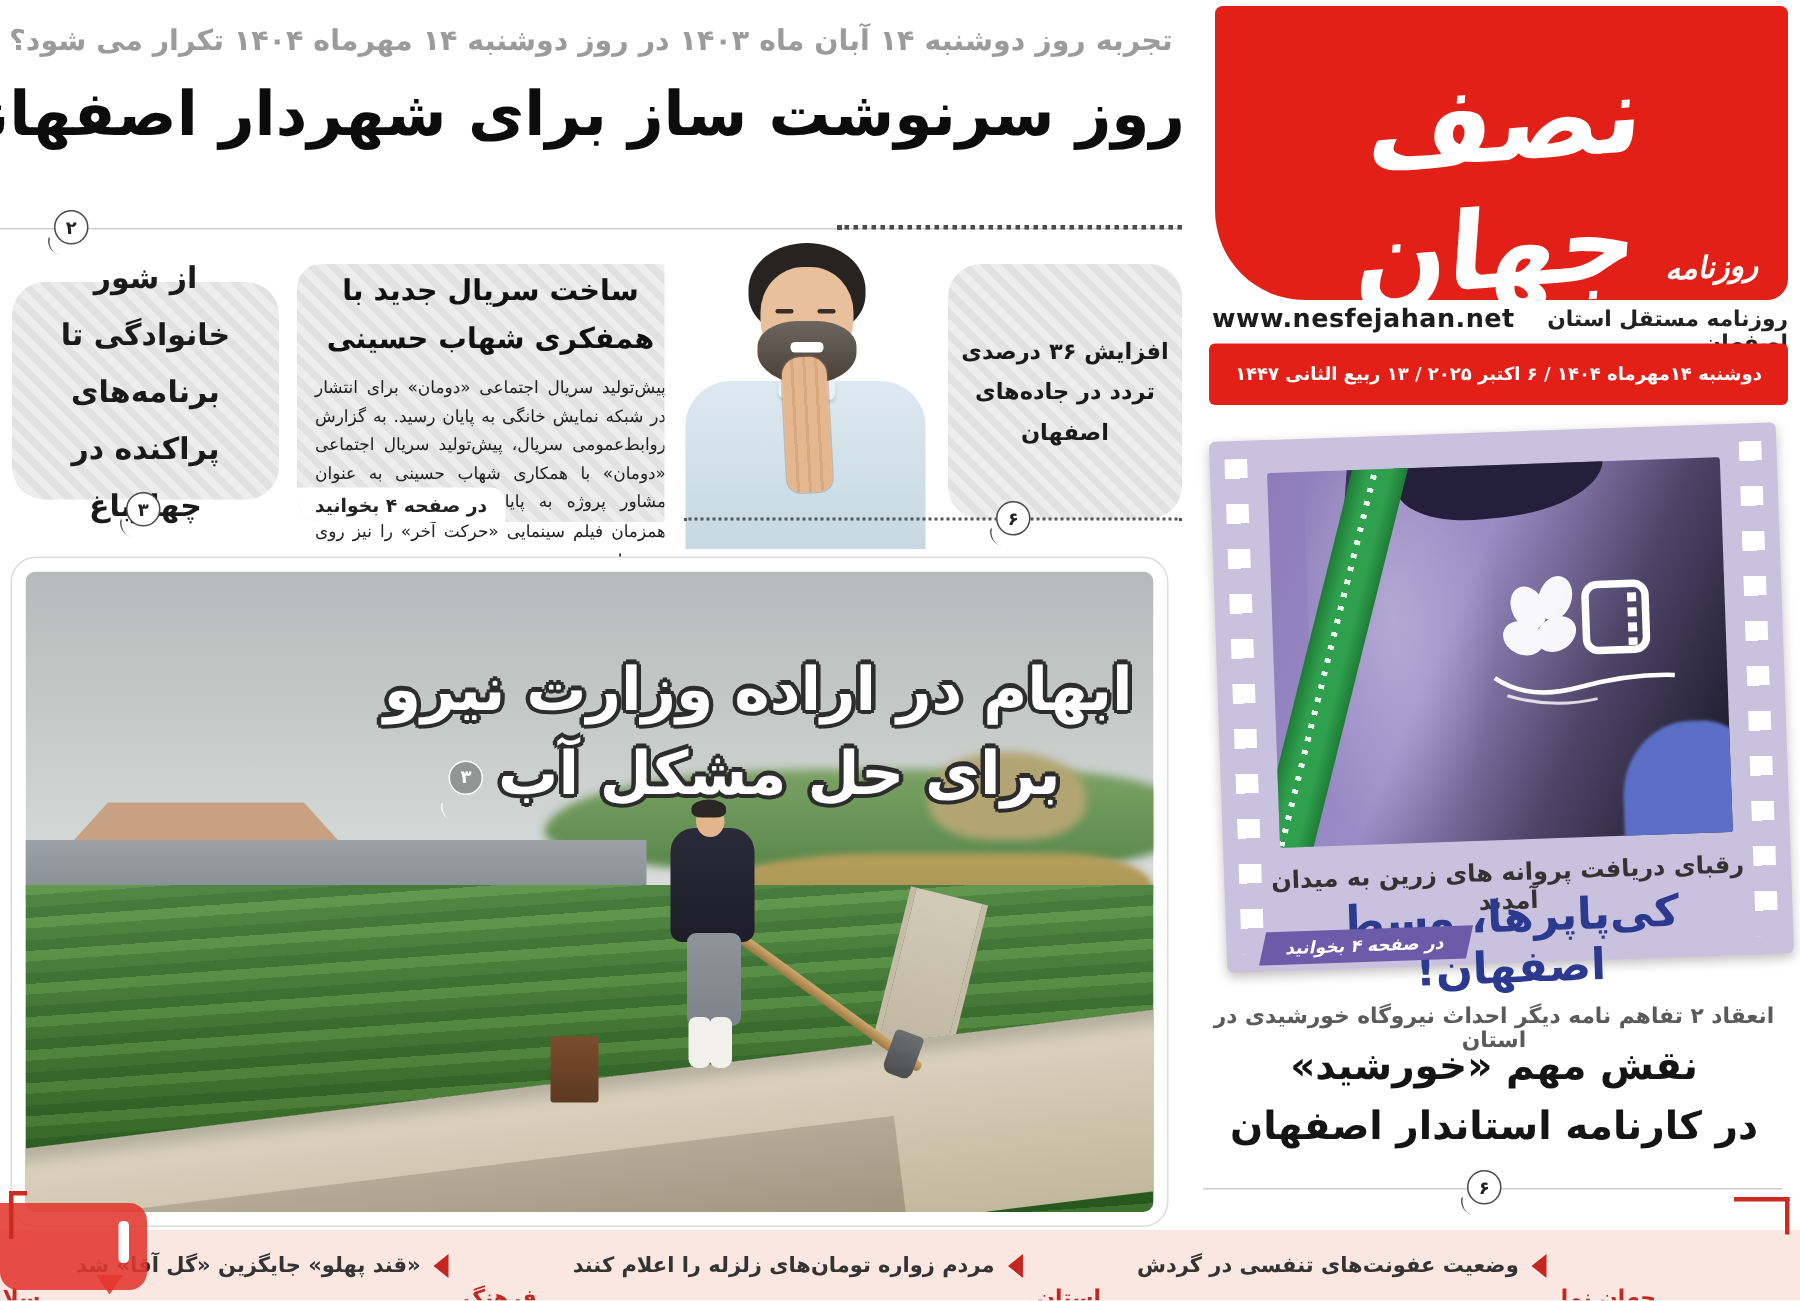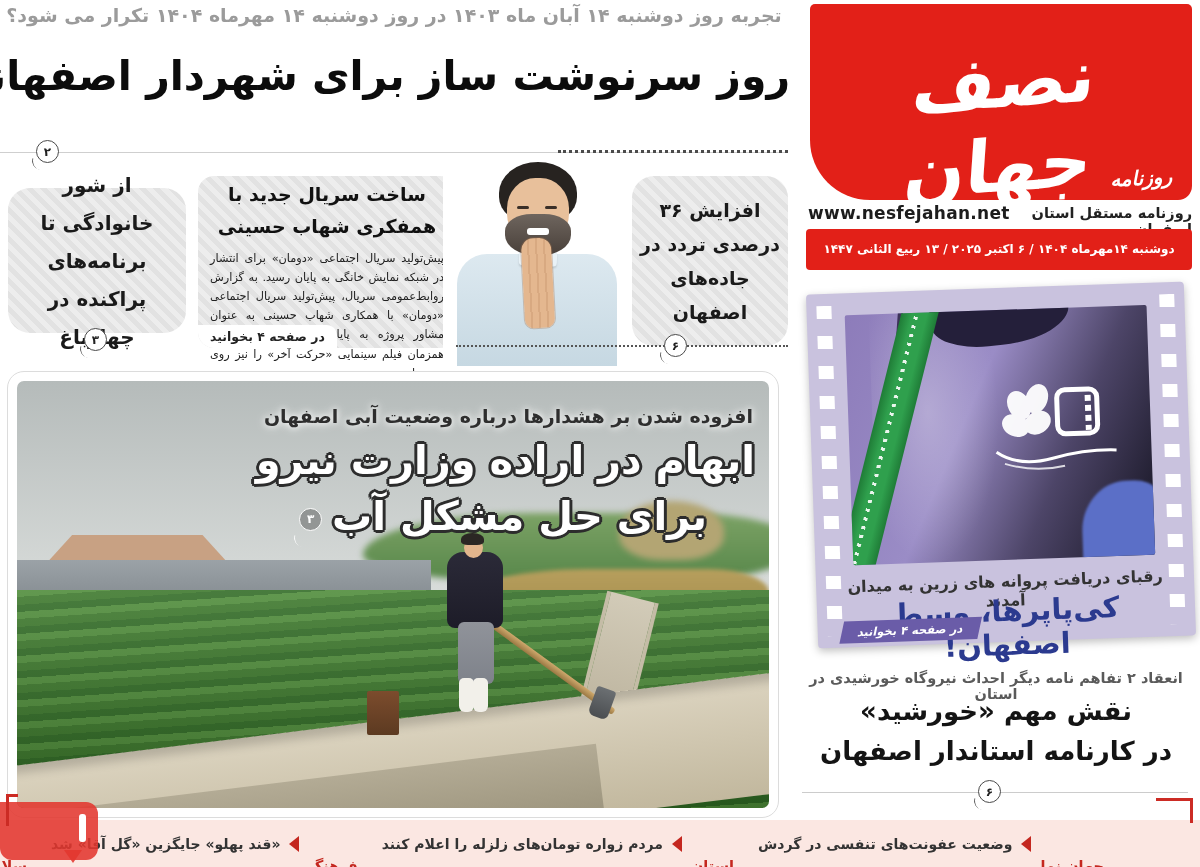--- a/index.html
+++ b/index.html
@@ -1,21 +1,21 @@
 <!DOCTYPE html>
 <html><head>
 <meta charset="utf-8">
 <style>
   * { box-sizing: border-box; margin: 0; padding: 0; }
   html,body { width:1200px; height:867px; overflow:hidden; background:#fff; }
   body { font-family:"DejaVu Sans", sans-serif; }
   .page { position:relative; width:1200px; height:867px; background:#fff; }
 
   
-  .kicker-top { position:absolute; left:0; top:4px; width:788px; text-align:center;
+  .kicker-top { position:absolute; left:0; top:16px; width:788px; text-align:center;
     font-size:19px; font-weight:600; color:#9b9b9b; }
   .main-headline { position:absolute; left:0; top:52px; width:790px; text-align:center;
     font-size:41px; font-weight:900; color:#0c0c0c; white-space:nowrap; letter-spacing:-.5px; }
   .rule-top { position:absolute; left:0; top:152px; width:788px; border-top:1px solid #cfcfcf; }
   .rule-dark { position:absolute; left:558px; top:150px; width:230px; border-top:3px dotted #4b4b4b; }
 
   
   .badge { position:absolute; width:23px; height:23px; border:1.5px solid #4a4a4a; border-radius:50%;
     background:#fff; color:#222; font-size:12px; font-weight:700; display:flex; align-items:center;
     justify-content:center; z-index:4; }
@@ -28,21 +28,21 @@
   .gbox .btitle { width:100%; height:100%; display:flex; align-items:center; justify-content:center;
     text-align:center; font-weight:800; color:#1a1a1a; }
   .box-left  { left:8px;  top:188px; width:178px; height:145px; }
   .box-left .btitle { font-size:20px; line-height:1.9; padding:6px 10px; }
   .box-mid   { left:198px; top:176px; width:258px; height:172px; border-radius:16px; padding:2px 12px 8px; }
   .box-mid .mtitle { text-align:center; font-size:19px; font-weight:800; color:#111; line-height:1.7; }
   .box-mid .mbody { margin-top:6px; font-size:11.3px; line-height:1.7; color:#222; text-align:justify; }
   .box-mid .mtag { position:absolute; left:0; bottom:0; background:#fff; padding:4px 12px;
     font-size:12.5px; font-weight:800; color:#222; border-radius:0 10px 0 16px; }
   .box-right { left:632px; top:176px; width:156px; height:170px; }
-  .box-right .btitle { font-size:19px; line-height:1.8; padding:4px 6px; }
+  .box-right .btitle { font-size:15px; line-height:1.8; padding:4px 6px; }
   .rule-right { position:absolute; left:456px; top:345px; width:332px; border-top:2px dotted #555; }
 
   
   .actor { position:absolute; left:443px; top:158px; width:186px; height:208px; background:#fff; overflow:hidden; }
   .actor div { position:absolute; }
   .a-hair { left:56px; top:4px; width:78px; height:62px; background:#272320; border-radius:50% 50% 44% 44%; }
   .a-face { left:64px; top:20px; width:62px; height:66px; background:#e8c09b; border-radius:46%; }
   .a-eye { width:12px; height:2.5px; background:#3a2f28; border-radius:2px; top:48px; }
   .a-eye.l { left:74px; } .a-eye.r { left:102px; }
   .a-beard { left:62px; top:56px; width:66px; height:42px; background:linear-gradient(#6e655e,#483f39);
@@ -221,21 +221,20 @@
     <div class="sc-water"></div>
     <div class="sc-gate"></div>
     <div class="sc-stick"></div>
     <div class="sc-blade"></div>
     <div class="m-jacket"></div>
     <div class="m-jeans"></div>
     <div class="m-boot l"></div>
     <div class="m-boot r"></div>
     <div class="m-head"></div>
     <div class="m-hair"></div>
-    <div class="photo-kicker" dir="rtl">افزوده شدن بر هشدارها درباره وضعیت آبی اصفهان</div>
     <div class="photo-headline ph-l1" dir="rtl">ابهام در اراده وزارت نیرو</div>
     <div class="photo-headline ph-l2" dir="rtl"><span>برای حل مشکل آب</span><span class="badge badge-photo">۳</span></div>
   </div>
 
   <div class="logo-red">
     <div class="logo-text" dir="rtl">نصف جهان</div>
     <div class="logo-sub" dir="rtl">روزنامه</div>
   </div>
   <div class="site">www.nesfejahan.net</div>
   <div class="tagline" dir="rtl">روزنامه مستقل استان اصفهان</div>

